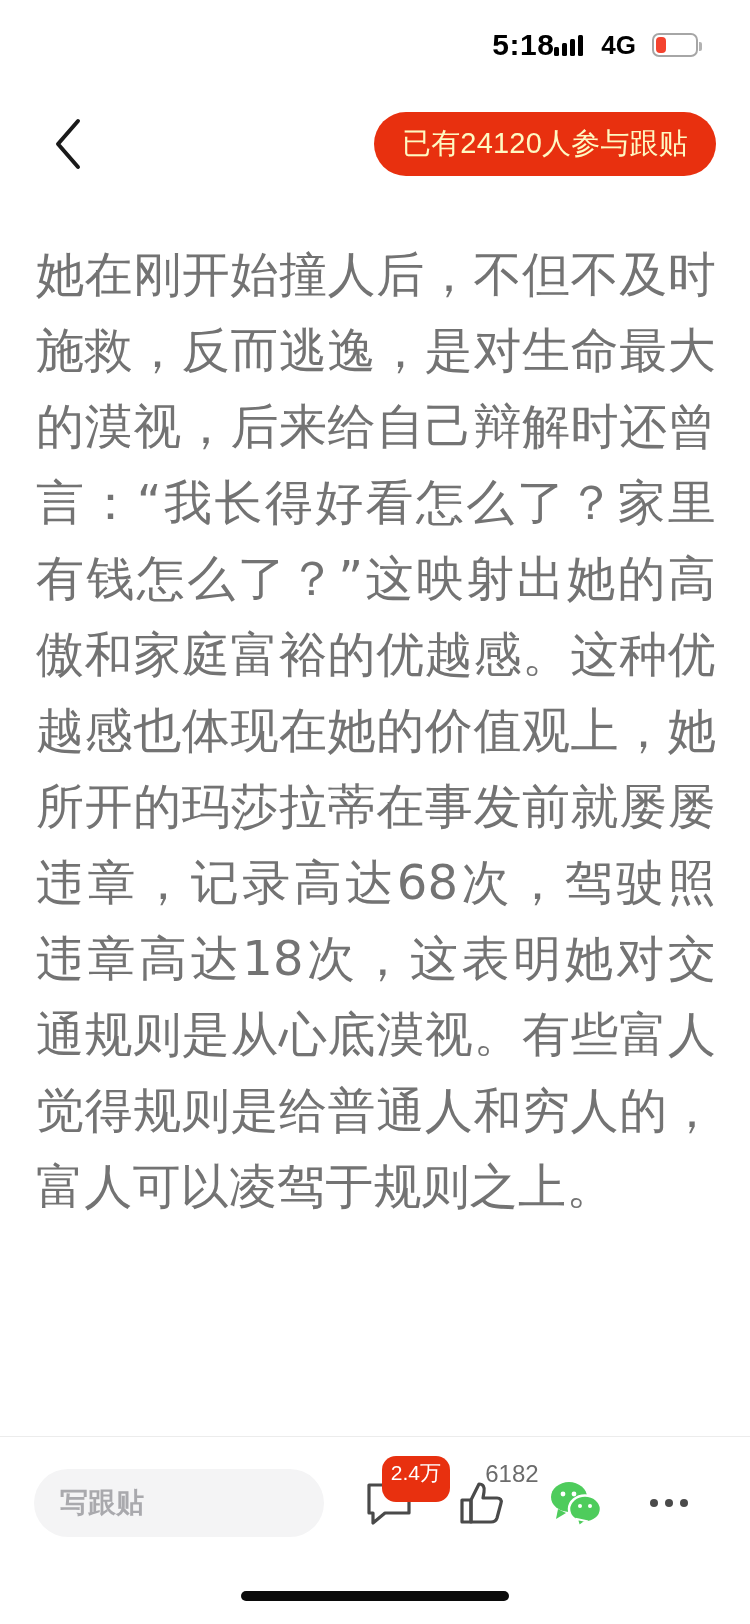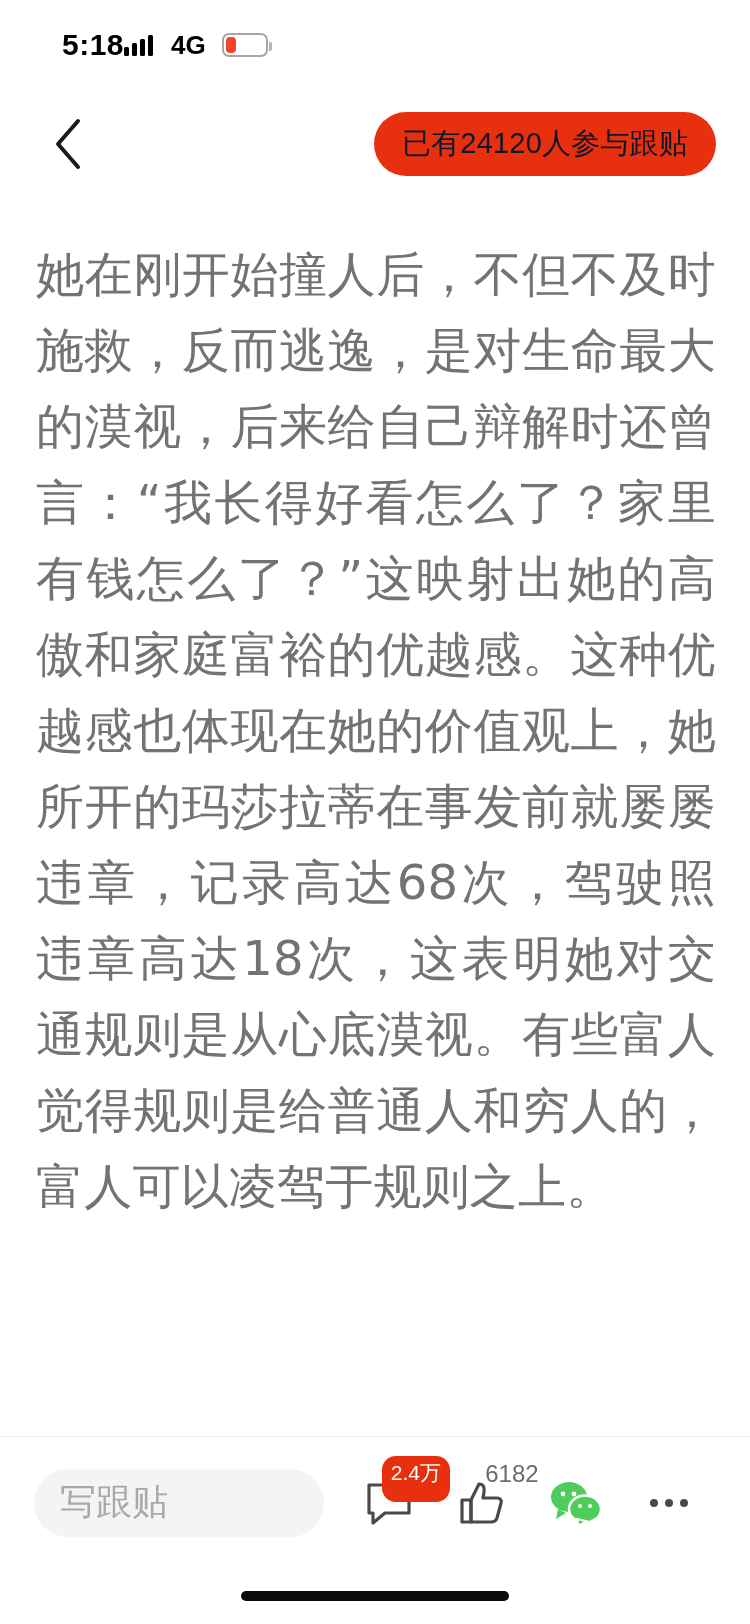--- a/index.html
+++ b/index.html
@@ -18,22 +18,22 @@
     display: flex;
     flex-direction: column;
   }
 
   
   .statusbar {
     height: 90px;
     flex: 0 0 90px;
     display: flex;
     align-items: center;
-    justify-content: flex-start;
-    padding: 0 52px 0 62px;
+    justify-content: flex-end;
+    padding: 0 52px 0 99px;
     position: relative;
   }
   .status-time {
     font-size: 30px;
     font-weight: 600;
     color: #000;
     letter-spacing: 0.5px;
   }
   .status-right {
     display: flex;
@@ -104,21 +104,21 @@
     height: 60px;
     display: flex;
     align-items: center;
     justify-content: center;
     cursor: pointer;
   }
   .back-btn svg { display: block; }
   .nav-spacer { flex: 1 1 auto; }
   .join-pill {
     background: #e8300f;
-    color: #0f172a;
+    color: #fef9c3;
     font-size: 29px;
     line-height: 1;
     padding: 17px 28px 18px;
     border-radius: 34px;
     white-space: nowrap;
     letter-spacing: 0.2px;
     cursor: pointer;
   }
 
   
@@ -150,21 +150,22 @@
   }
   .comment-input {
     flex: 0 0 290px;
     height: 68px;
     background: #f4f4f5;
     border-radius: 34px;
     display: flex;
     align-items: center;
     padding: 0 26px;
     color: #a9a9ad;
-    font-size: 36px;
+    font-size: 28px;
+    font-weight: bold;
   }
   .actions {
     flex: 1 1 auto;
     display: flex;
     align-items: center;
     justify-content: space-around;
     padding-left: 18px;
   }
   .action {
     position: relative;

